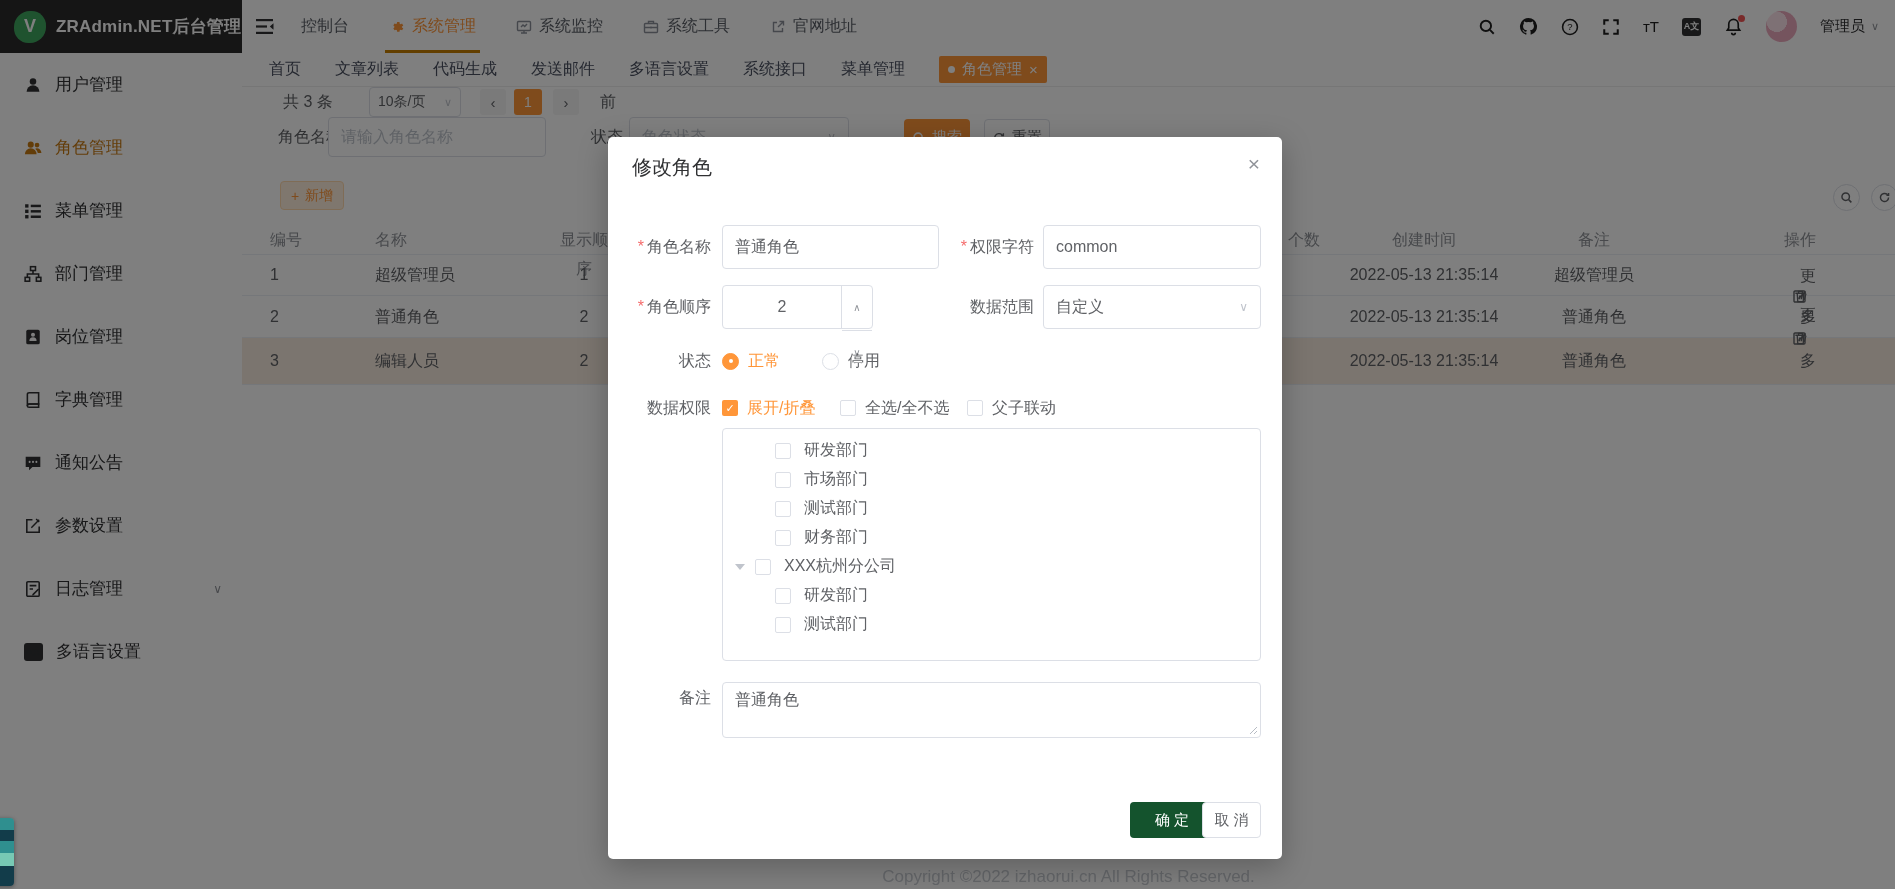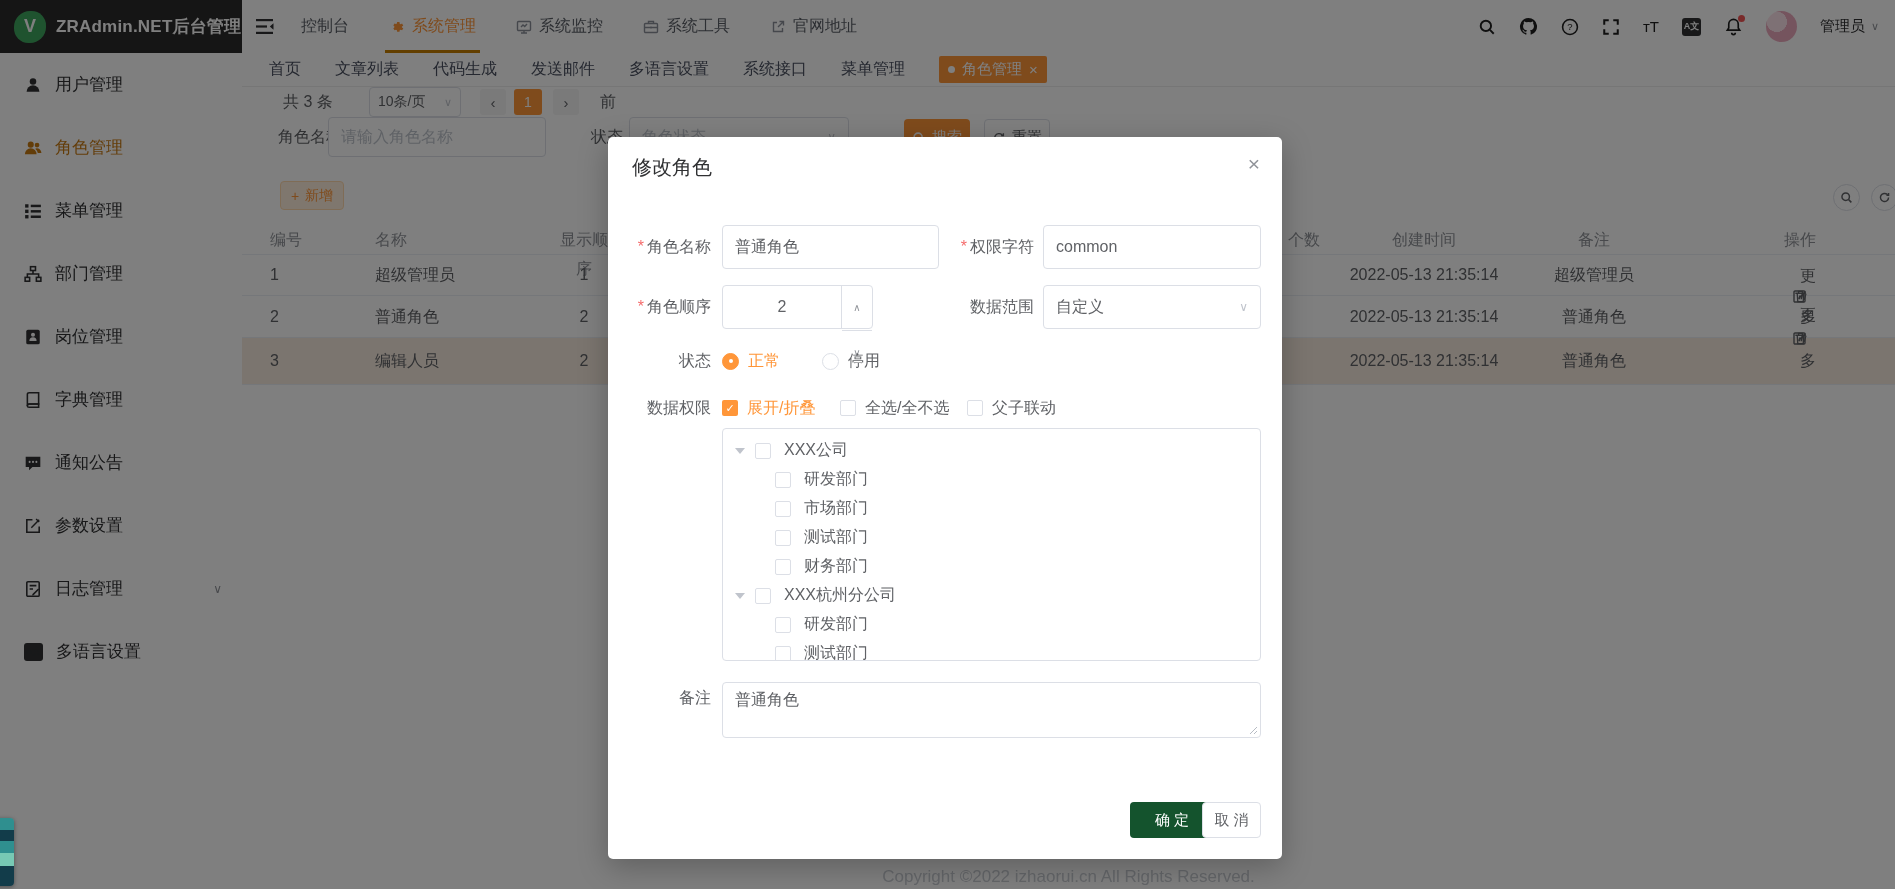--- a/index.html
+++ b/index.html
@@ -541,25 +541,20 @@
         <span class="cbox off"></span>
         <span>全选/全不选</span>
       </span>
       <span class="cb" style="left:359px;">
         <span class="cbox off"></span>
         <span>父子联动</span>
       </span>
     </div>
 
     <div class="tree">
-      <div class="tree-row lvl0">
-        <span class="tr-caret"></span>
-        <span class="cbox off"></span>
-        <span>XXX公司</span>
-      </div>
       <div class="tree-row lvl1">
         <span class="cbox off"></span>
         <span>研发部门</span>
       </div>
       <div class="tree-row lvl1">
         <span class="cbox off"></span>
         <span>市场部门</span>
       </div>
       <div class="tree-row lvl1">
         <span class="cbox off"></span>

